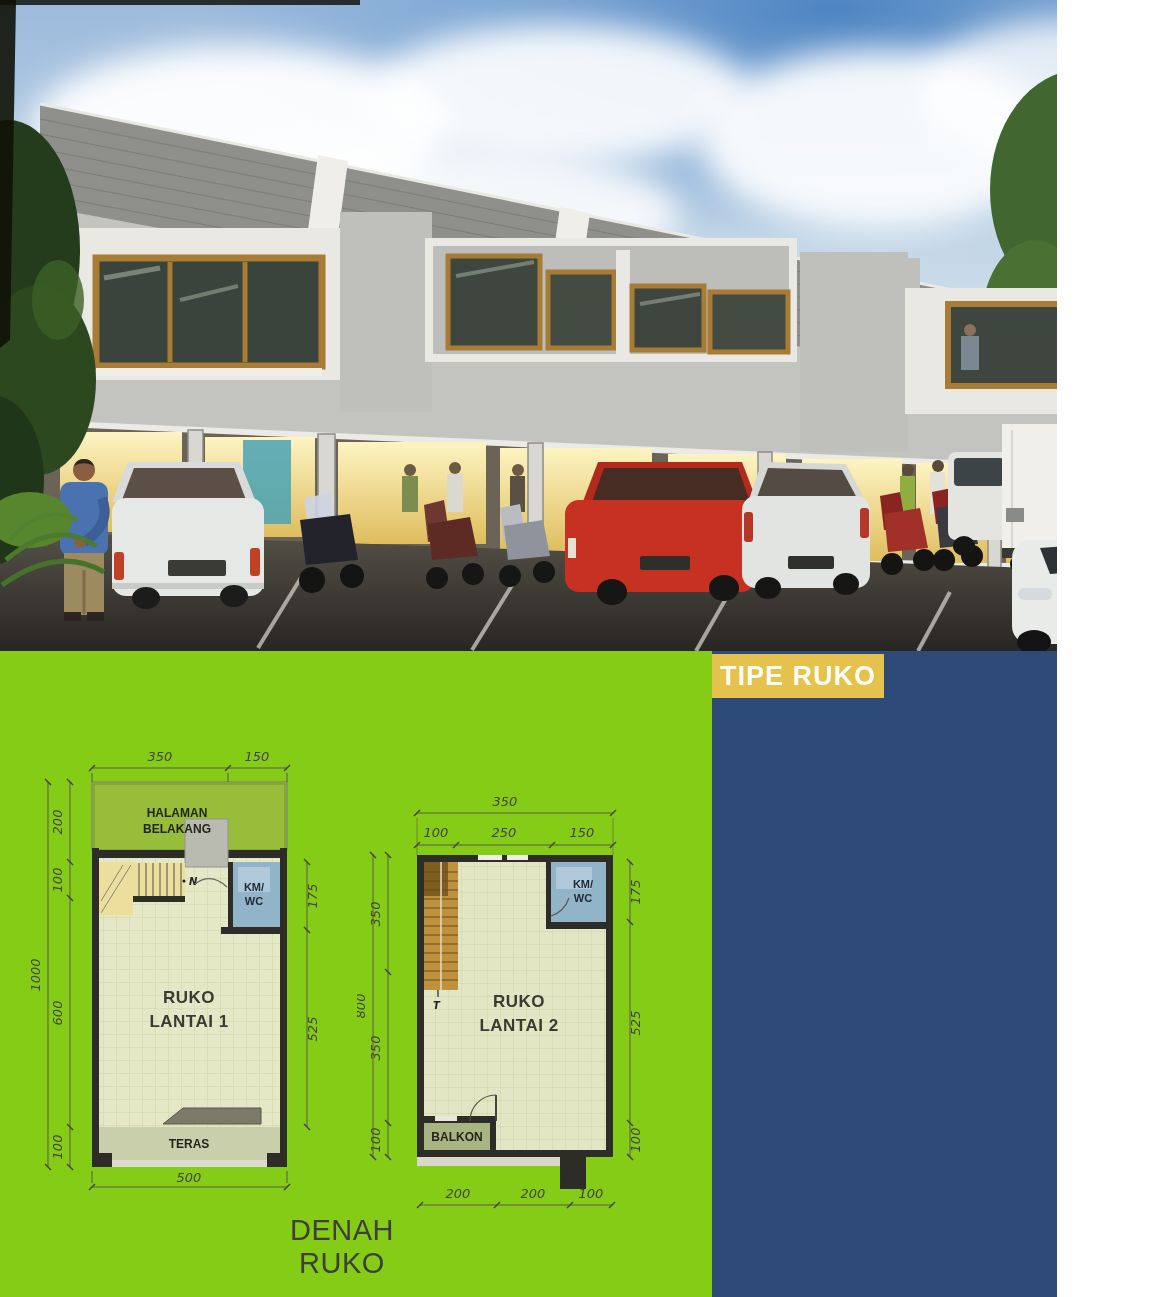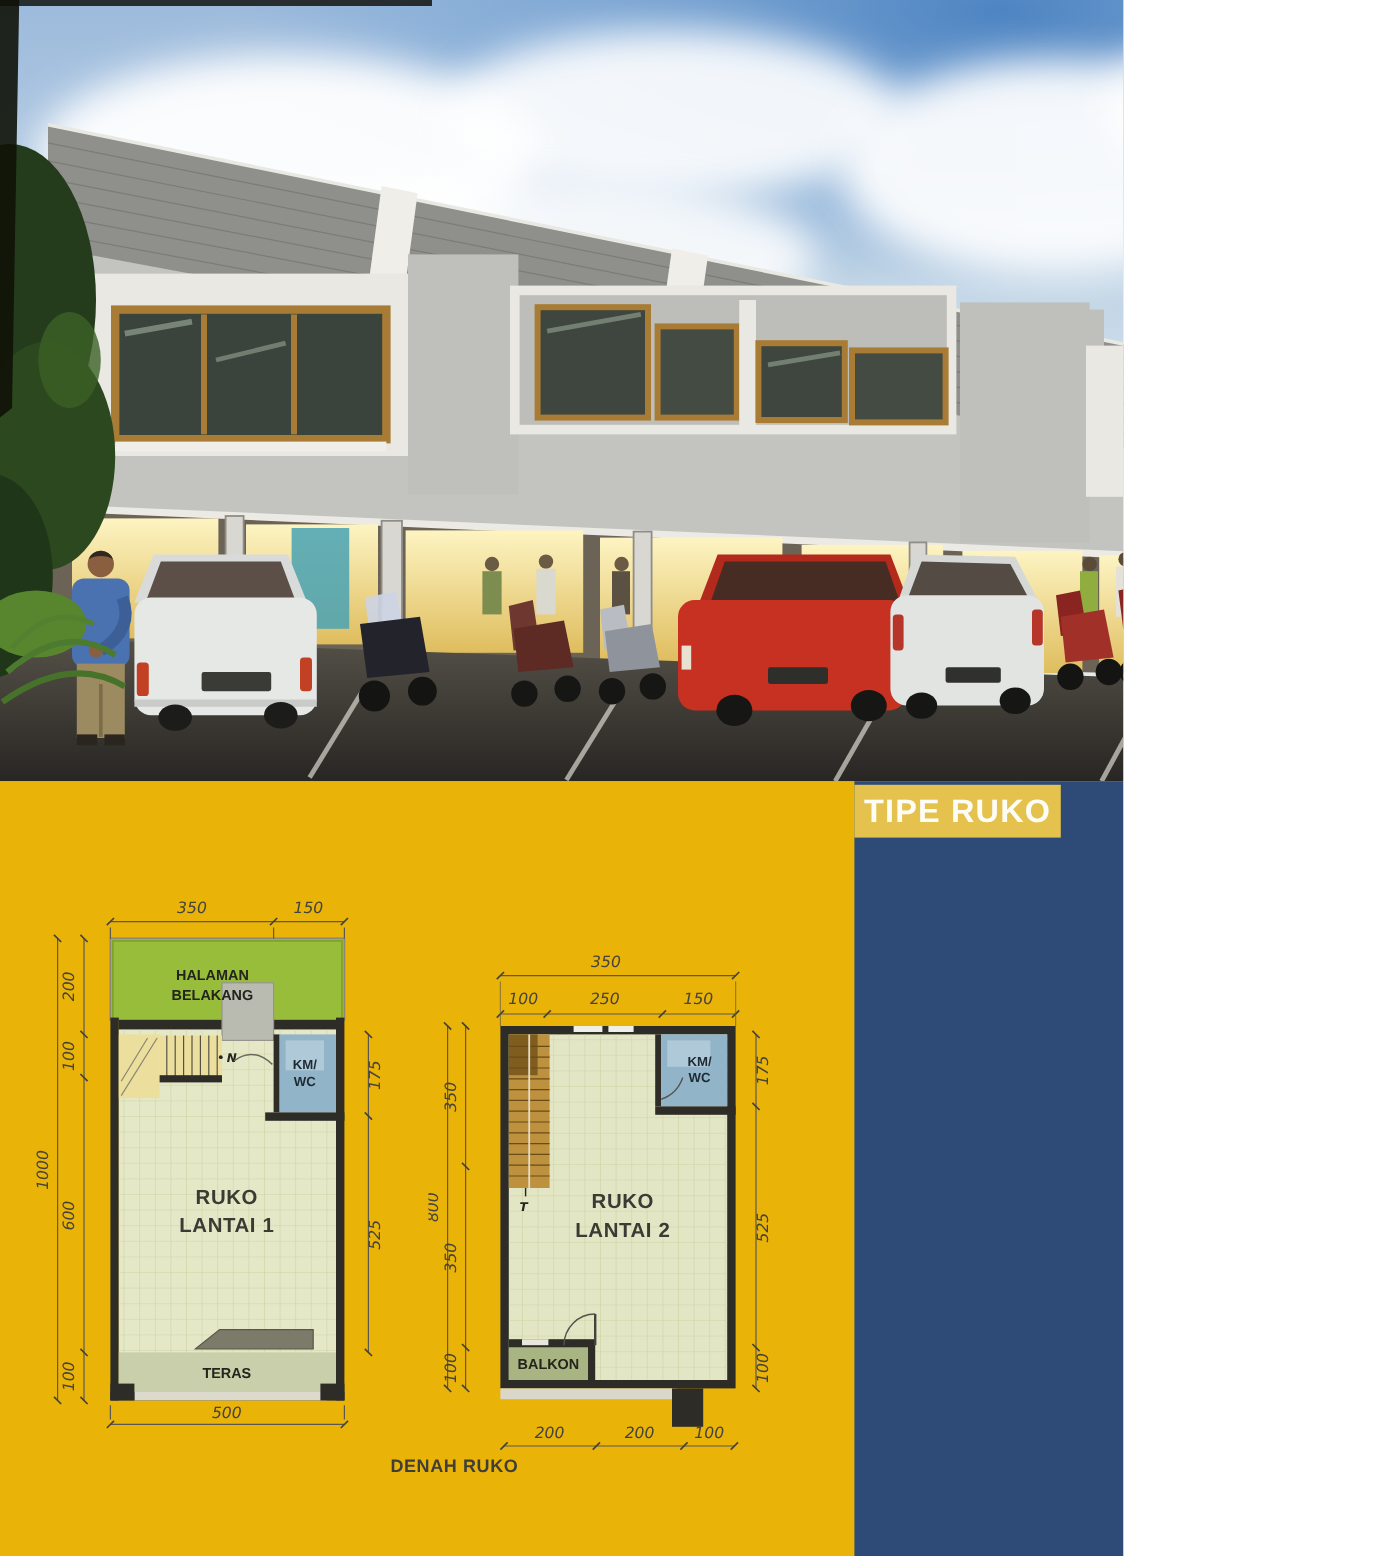--- a/index.html
+++ b/index.html
@@ -1,27 +1,27 @@
 <!DOCTYPE html>
 <html><head>
 <meta charset="utf-8">
 <style>
   html,body{margin:0;padding:0;}
-  .page{position:relative;width:936px;height:1297px;background:#eab308;overflow:hidden;
+  .page{position:relative;width:1057px;height:1297px;background:#84cc16;overflow:hidden;
         font-family:"Liberation Sans", sans-serif;}
   .photo{position:absolute;left:0;top:0;width:1157px;height:651px;display:block;}
   .blue-panel{position:absolute;left:712px;top:651px;width:445px;height:646px;background:#2d4b76;}
   .badge{position:absolute;left:712px;top:654px;width:172px;height:44px;background:#e4c24d;
          display:flex;align-items:center;justify-content:center;}
   .badge span{color:#fdfdf6;font-size:27px;font-weight:bold;letter-spacing:1px;}
   .plan-svg{position:absolute;display:block;}
   #plan1{left:25px;top:735px;}
   #plan2{left:357px;top:788px;}
-  .caption{position:absolute;left:252px;top:1214px;width:180px;text-align:right;
-           font-size:15px;font-weight:bold;color:#3f3e3a;letter-spacing:0.5px;}
+  .caption{position:absolute;left:252px;top:1214px;width:180px;text-align:center;
+           font-size:29px;font-weight:normal;color:#3f3e3a;letter-spacing:0.5px;}
   
   .dim{font:italic 13px "DejaVu Sans", sans-serif;fill:#45433d;}
   .roomb{font:bold 12px "Liberation Sans", sans-serif;fill:#23251c;}
   .wc{font:bold 11px "Liberation Sans", sans-serif;fill:#1e2a33;}
   .title{font:bold 17px "Liberation Sans", sans-serif;fill:#3b3a33;letter-spacing:0.5px;}
   .mark{font:italic bold 10px "DejaVu Sans", sans-serif;fill:#26241f;}
   .dline{stroke:#5a5850;stroke-width:1;fill:none;}
   .wallthin{stroke:#8a887c;stroke-width:1.5;fill:none;}
 </style>
 </head>

